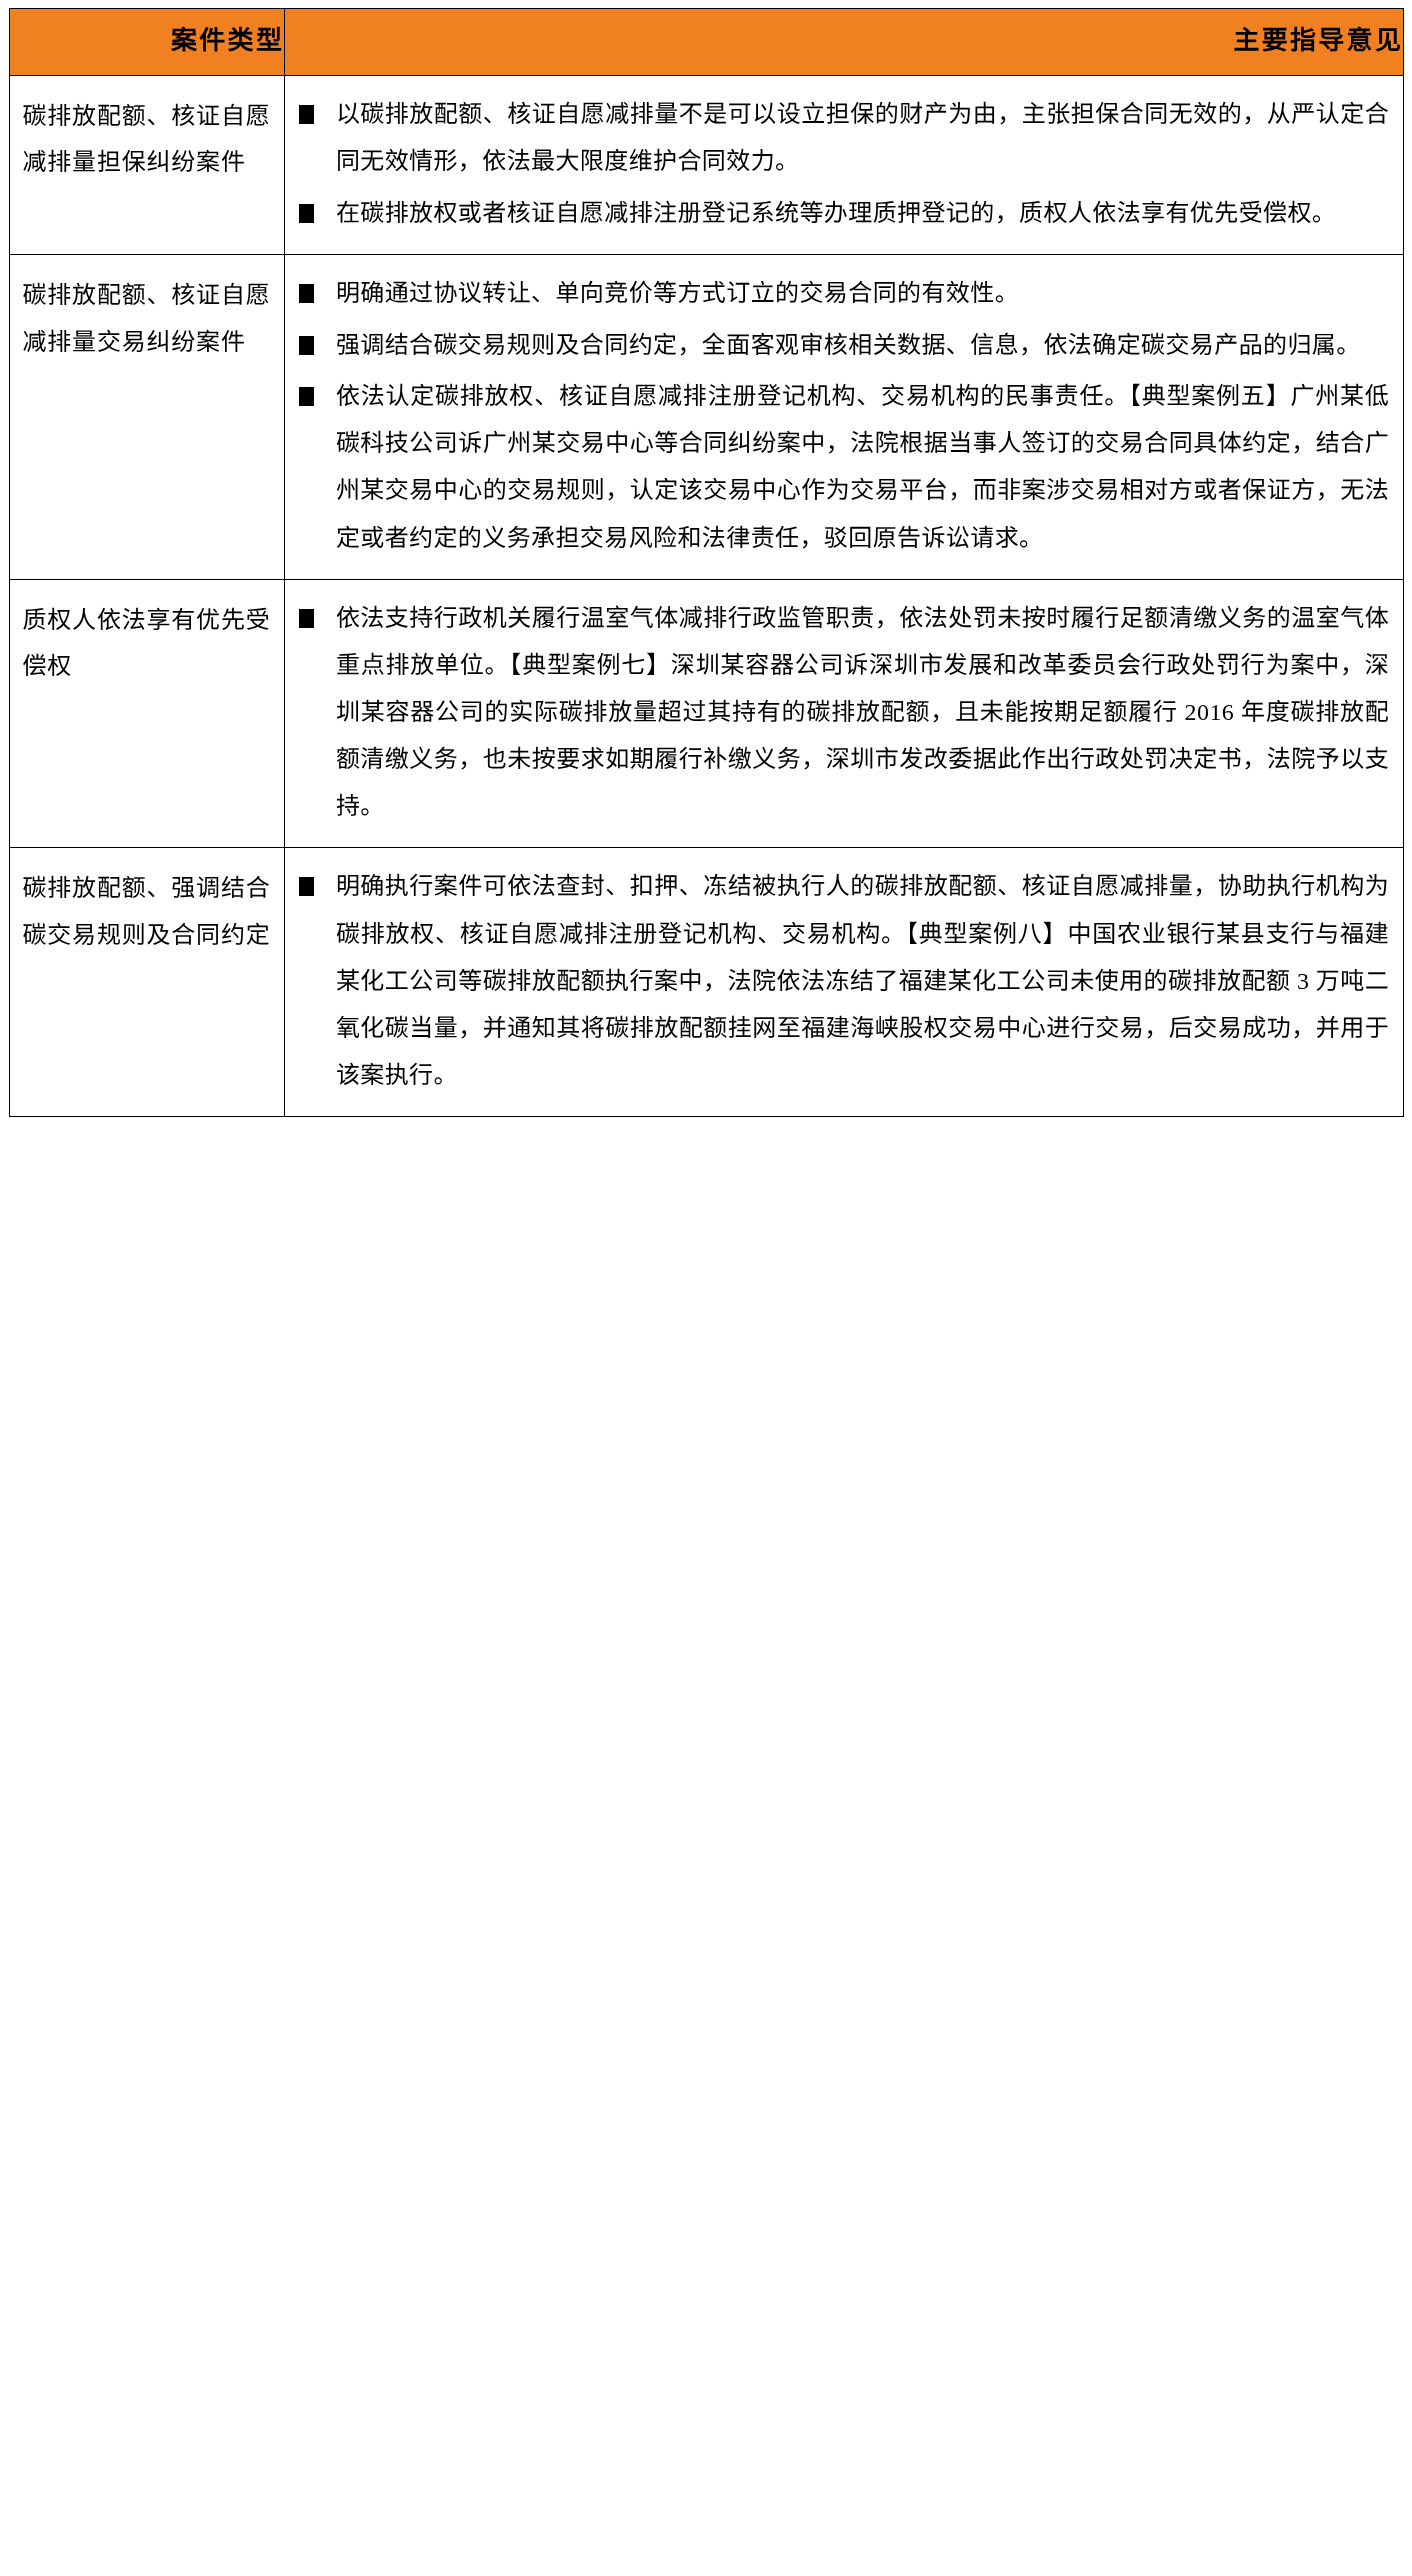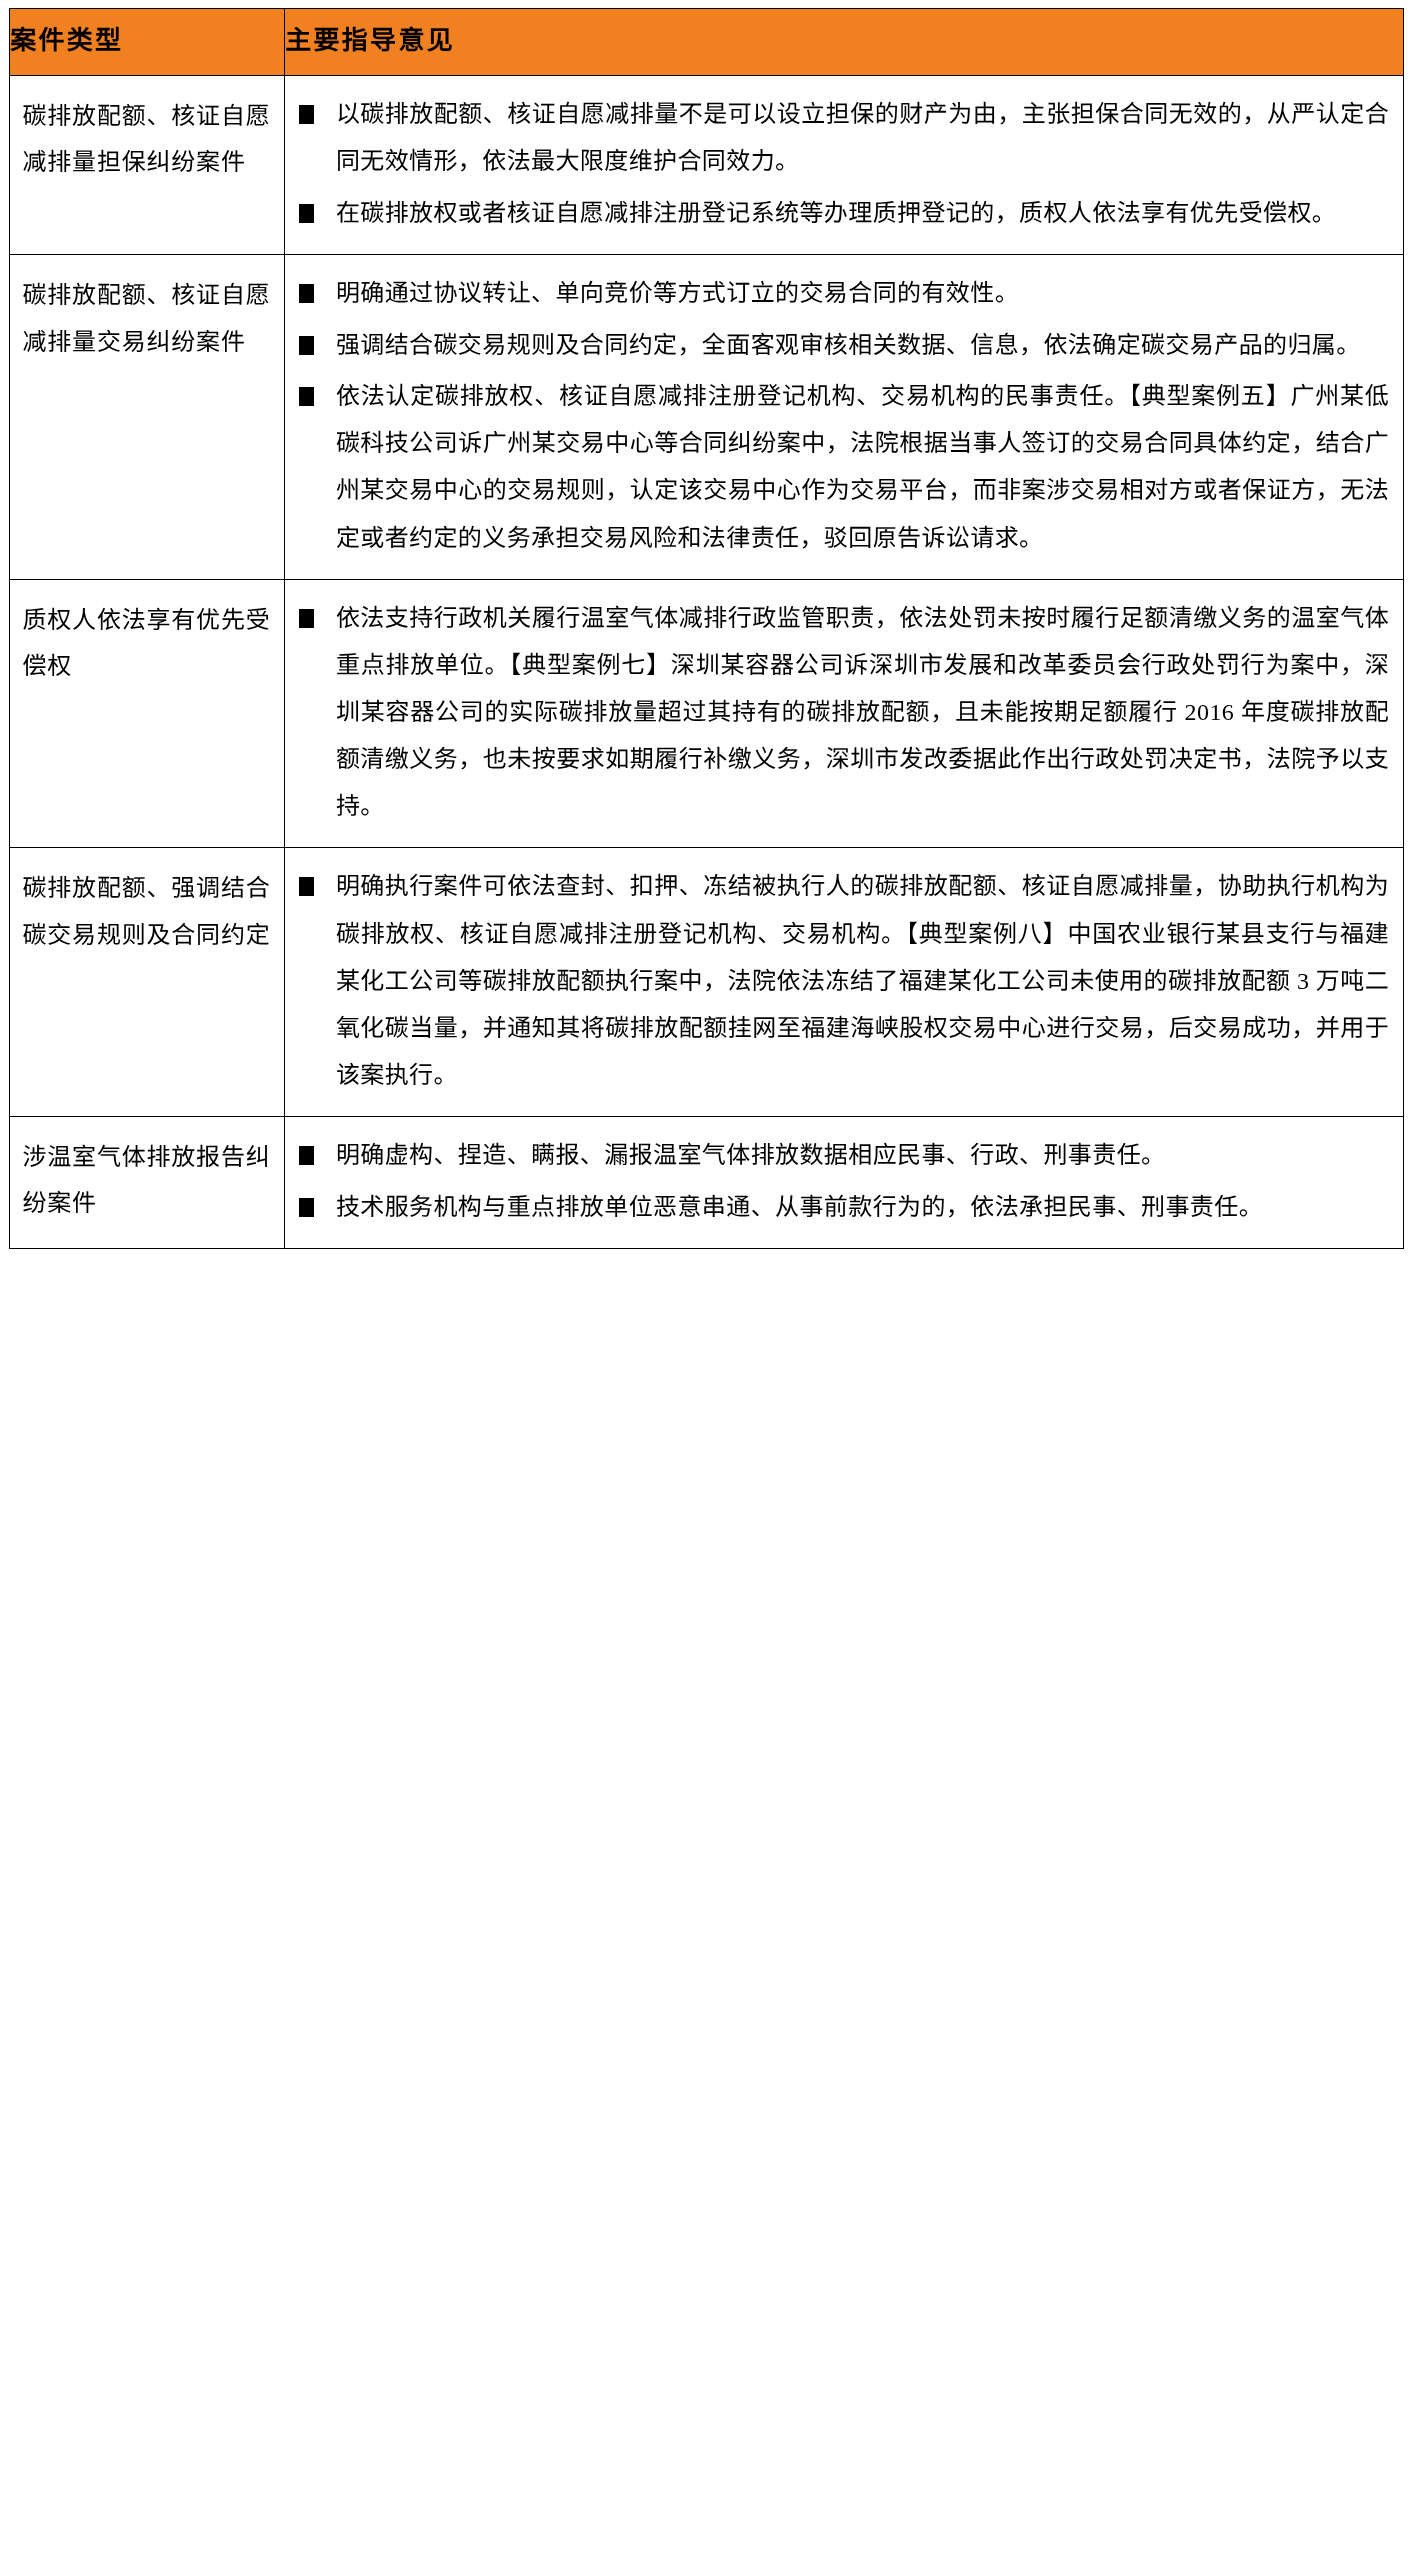--- a/index.html
+++ b/index.html
@@ -25,21 +25,21 @@
   }
   table.guidance-table col.col-type { width: 275px; }
   table.guidance-table col.col-opinion { width: 1119px; }
 
   thead th {
     background: #F08020;
     border: 1.5px solid #000000;
     padding: 0;
     height: 66px;
     vertical-align: middle;
-    text-align: left;
+    text-align: right;
     font-weight: bold;
     font-size: 26px;
     color: #000000;
     letter-spacing: 2.3px;
   }
   thead th .th-label {
     display: block;
     line-height: 1.25;
   }
 
@@ -160,31 +160,16 @@
         <td class="opinion">
           <ul class="bullets">
             <li class="bullet-item">
               <span class="bullet-marker"></span>
               <span class="bullet-text">明确执行案件可依法查封、扣押、冻结被执行人的碳排放配额、核证自愿减排量，协助执行机构为碳排放权、核证自愿减排注册登记机构、交易机构。【典型案例八】中国农业银行某县支行与福建某化工公司等碳排放配额执行案中，法院依法冻结了福建某化工公司未使用的碳排放配额 3 万吨二氧化碳当量，并通知其将碳排放配额挂网至福建海峡股权交易中心进行交易，后交易成功，并用于该案执行。</span>
             </li>
           </ul>
         </td>
       </tr>
 
-      <tr>
-        <td class="case-type">涉温室气体排放报告纠纷案件</td>
-        <td class="opinion">
-          <ul class="bullets">
-            <li class="bullet-item">
-              <span class="bullet-marker"></span>
-              <span class="bullet-text">明确虚构、捏造、瞒报、漏报温室气体排放数据相应民事、行政、刑事责任。</span>
-            </li>
-            <li class="bullet-item">
-              <span class="bullet-marker"></span>
-              <span class="bullet-text">技术服务机构与重点排放单位恶意串通、从事前款行为的，依法承担民事、刑事责任。</span>
-            </li>
-          </ul>
-        </td>
-      </tr>
     </tbody>
   </table>
 </div>
 
 
 </body></html>

